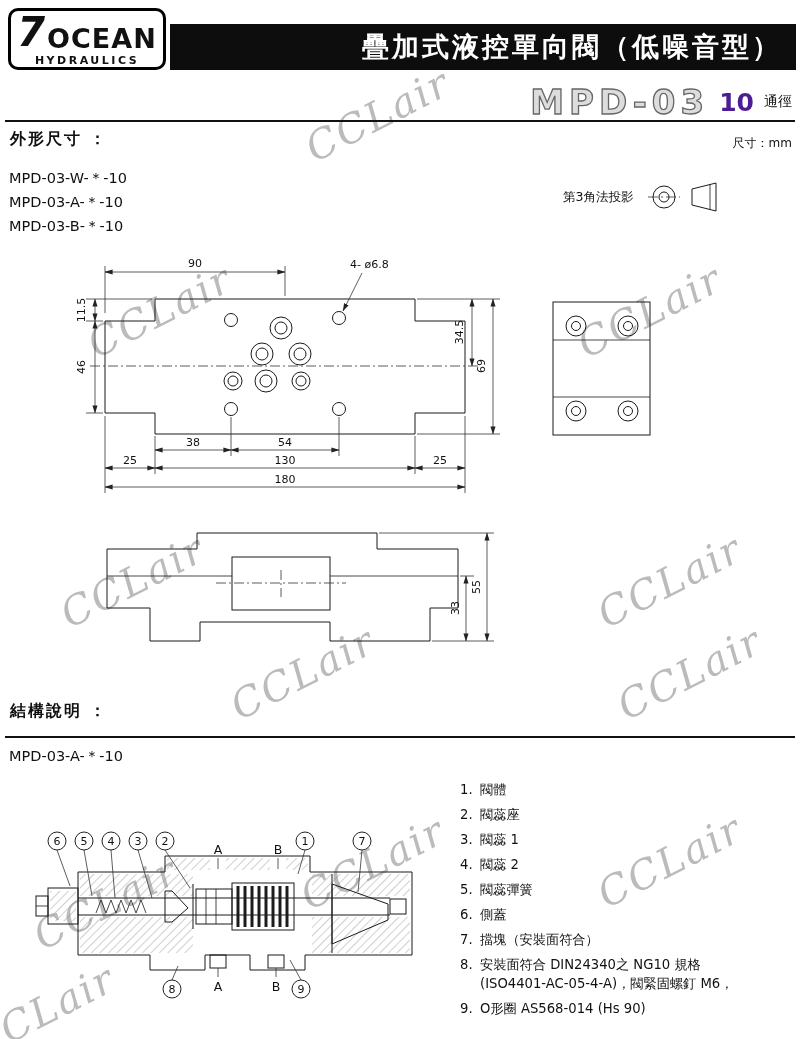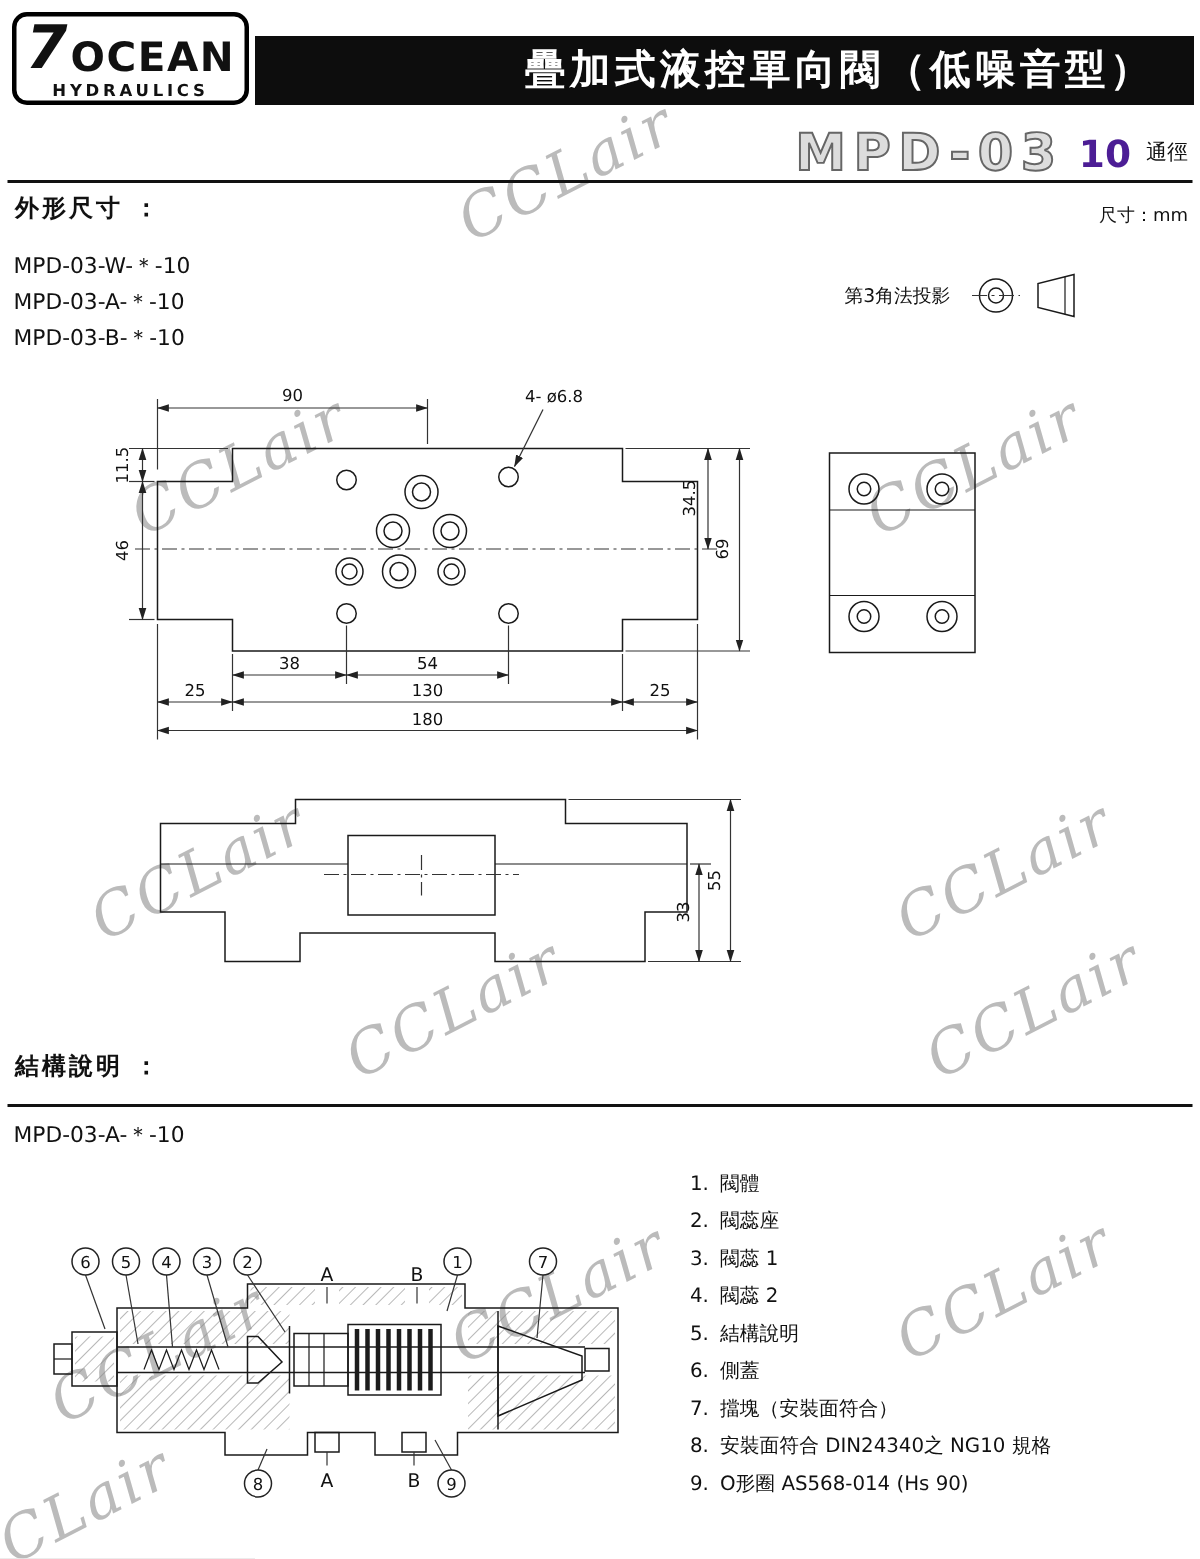--- a/index.html
+++ b/index.html
@@ -10,21 +10,21 @@
   .wm{position:absolute;font:italic 40px "DejaVu Serif",serif;color:rgba(105,105,105,.45);
       transform:rotate(-27deg);letter-spacing:2px;white-space:nowrap;pointer-events:none;z-index:1}
   
   .logo{position:absolute;left:8px;top:8px;width:158px;height:62px;border:3px solid #000;border-radius:10px;
         background:#fff;display:flex;flex-direction:column;align-items:center;justify-content:center;z-index:3}
   .logo-top{display:flex;align-items:flex-end;line-height:1}
   .logo-seven{font-size:40px;font-weight:bold;font-style:italic;margin-right:2px}
   .logo-brand{font-size:27px;font-weight:bold;letter-spacing:1px}
   .logo-sub{font-size:11px;font-weight:bold;letter-spacing:2.5px;margin-top:2px}
   .title-bar{position:absolute;left:170px;top:24px;width:626px;height:46px;background:#0d0d0d;z-index:2;
-             color:#fff;font-size:27px;font-weight:bold;letter-spacing:3px;text-align:right;line-height:46px;padding-right:26px}
+             color:#fff;font-size:27px;font-weight:bold;letter-spacing:3px;text-align:right;line-height:46px;padding-right:14px}
   .model-line{position:absolute;top:82px;right:8px;display:flex;align-items:center;gap:10px;z-index:2}
   .model-outline{font-size:34px;font-weight:bold;letter-spacing:5px;color:#ddd;-webkit-text-stroke:1.3px #666}
   .model-size{font-size:25px;font-weight:bold;color:#4c1d95}
   .model-unit{font-size:14px;color:#111}
   .rule{position:absolute;left:5px;right:5px;background:#111;z-index:2}
   .rule-top{top:120px;height:2px}
   .rule-mid{top:736px;height:1.5px}
   .heading{position:absolute;left:10px;font-size:16px;font-weight:bold;letter-spacing:2px;z-index:2}
   .outline-heading{top:129px}
   .structure-heading{top:701px}
@@ -107,34 +107,35 @@
     <div class="part">
         <span class="pnum">3.</span>
         <span>閥蕊 1</span>
       </div>
     <div class="part">
         <span class="pnum">4.</span>
         <span>閥蕊 2</span>
       </div>
     <div class="part">
         <span class="pnum">5.</span>
-        <span>結構說明</span>
+        <span>閥蕊彈簧</span>
       </div>
     <div class="part">
         <span class="pnum">6.</span>
         <span>側蓋</span>
       </div>
     <div class="part">
         <span class="pnum">7.</span>
         <span>擋塊（安裝面符合）</span>
       </div>
     <div class="part">
       <span class="pnum">8.</span>
       <span>
         <span class="pline">安裝面符合 DIN24340之 NG10 規格</span>
+        <span class="pline">(ISO4401-AC-05-4-A)，閥緊固螺釘 M6，</span>
       </span>
     </div>
     <div class="part">
         <span class="pnum">9.</span>
         <span>O形圈 AS568-014 (Hs 90)</span>
       </div>
   </div>
 
   <svg id="art" width="800" height="1039" viewBox="0 0 800 1039">
     <defs>

